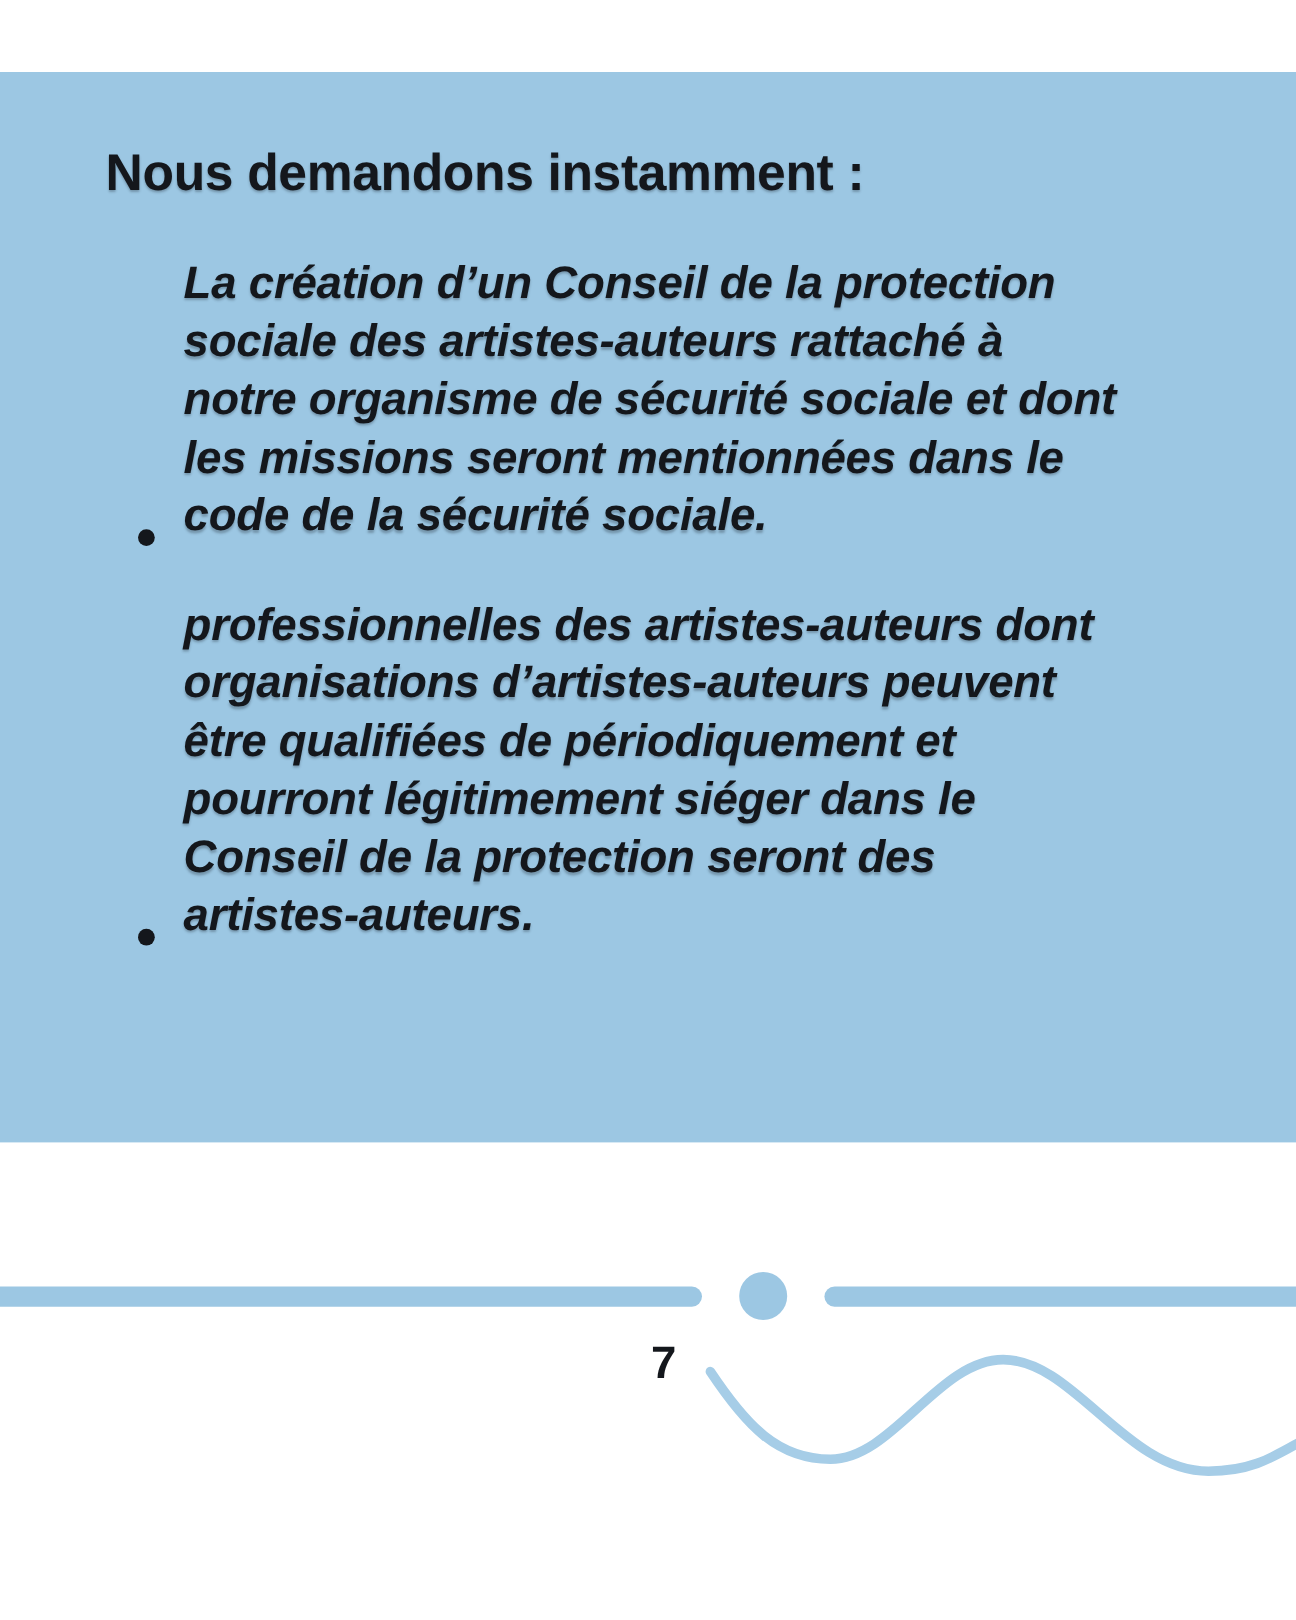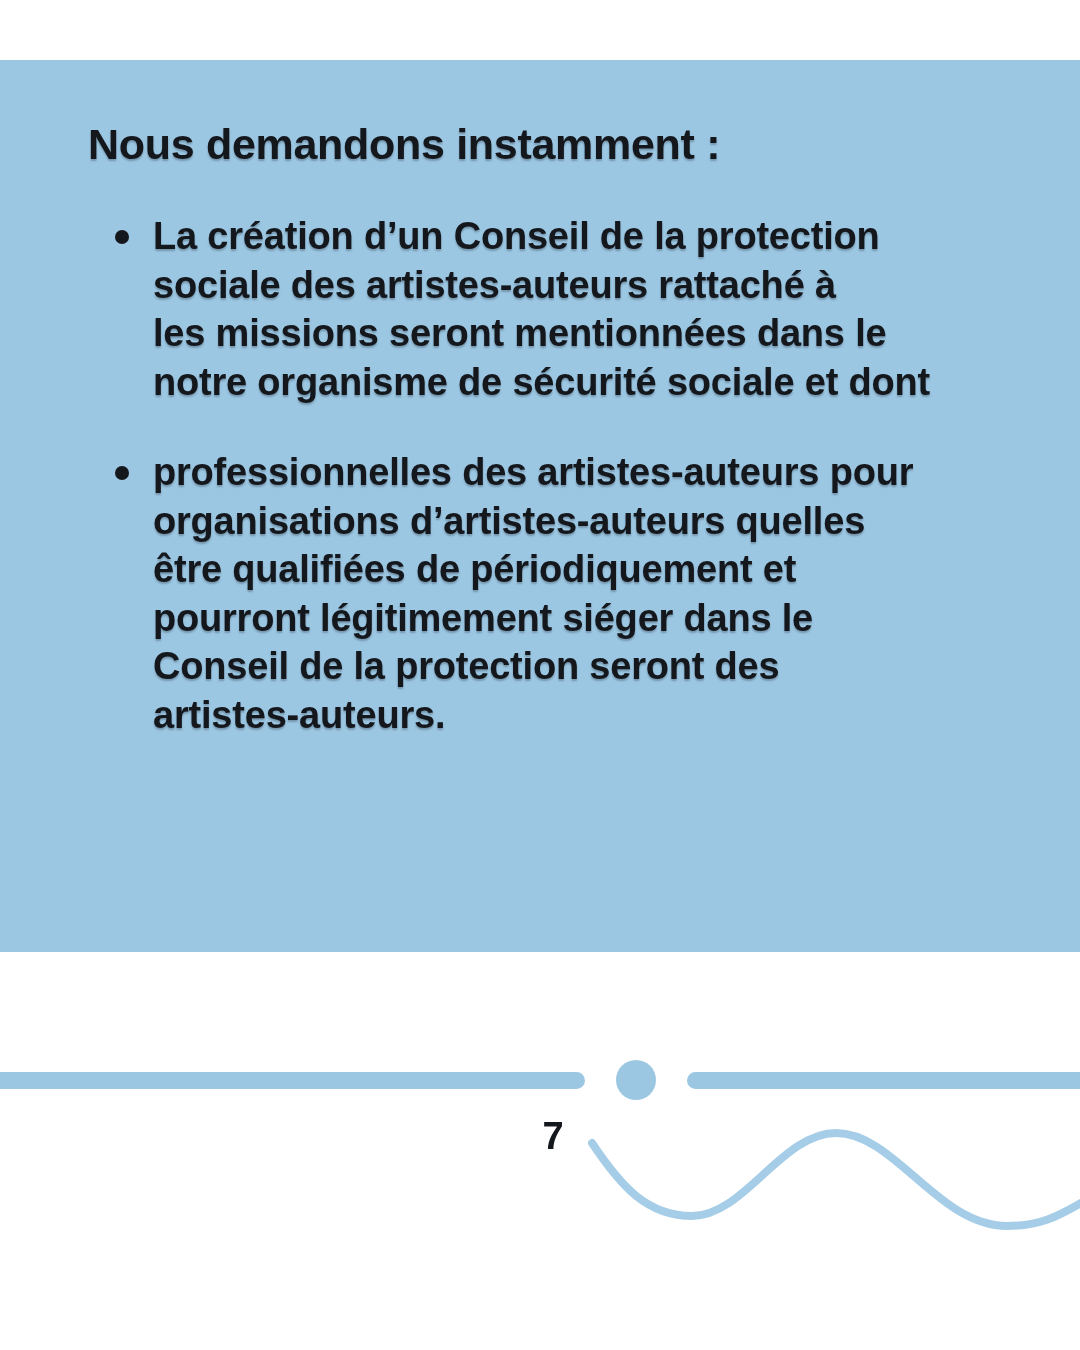--- a/index.html
+++ b/index.html
@@ -15,21 +15,21 @@
        font-family:"Liberation Sans", sans-serif;}
   .page{position:absolute;top:0;left:0;width:1080px;height:1350px;
         background:var(--background);overflow:hidden;}
 
   
   .panel{position:absolute;top:60px;left:0;width:1080px;height:892px;
          background:var(--panel-blue);padding:58px 20px 0 88px;overflow:hidden;}
   .panel h1{font-size:43px;line-height:52px;font-weight:700;color:var(--text-dark);
             letter-spacing:-0.3px;text-shadow:0 2px 2px rgba(25,35,45,0.30);}
   .bullet-list{list-style:none;margin-top:42px;}
-  .bullet-item{display:flex;align-items:flex-start;}
+  .bullet-item{display:flex;align-items:flex-end;font-style:italic;}
   .bullet-item + .bullet-item{margin-top:42px;}
   .bullet-dot{flex:0 0 auto;width:14px;height:14px;border-radius:50%;
               background:var(--text-dark);margin:18px 24px 0 27px;}
   .bullet-lines{font-size:38px;line-height:48.5px;font-weight:700;
                 color:var(--text-dark);letter-spacing:-0.2px;
                 text-shadow:0 2px 2px rgba(25,35,45,0.30);}
   .bullet-lines div{white-space:nowrap;}
 
   
   .divider-bar{position:absolute;height:17px;background:var(--divider-blue);}
@@ -54,29 +54,30 @@
 
   <section class="panel">
     <h1>Nous demandons instamment :</h1>
 
     <ul class="bullet-list">
       <li class="bullet-item">
         <span class="bullet-dot"></span>
         <div class="bullet-lines">
           <div>La création d’un Conseil de la protection</div>
           <div>sociale des artistes-auteurs rattaché à</div>
+          <div>notre organisme de sécurité sociale et dont</div>
           <div>les missions seront mentionnées dans le</div>
-          <div>notre organisme de sécurité sociale et dont</div>
+          <div>code de la sécurité sociale.</div>
         </div>
       </li>
       <li class="bullet-item">
         <span class="bullet-dot"></span>
         <div class="bullet-lines">
-          <div>professionnelles des artistes-auteurs pour</div>
-          <div>organisations d’artistes-auteurs quelles</div>
+          <div>professionnelles des artistes-auteurs dont</div>
+          <div>organisations d’artistes-auteurs peuvent</div>
           <div>être qualifiées de périodiquement et</div>
           <div>pourront légitimement siéger dans le</div>
           <div>Conseil de la protection seront des</div>
           <div>artistes-auteurs.</div>
         </div>
       </li>
     </ul>
   </section>
 
   <span class="divider-bar left"></span>

